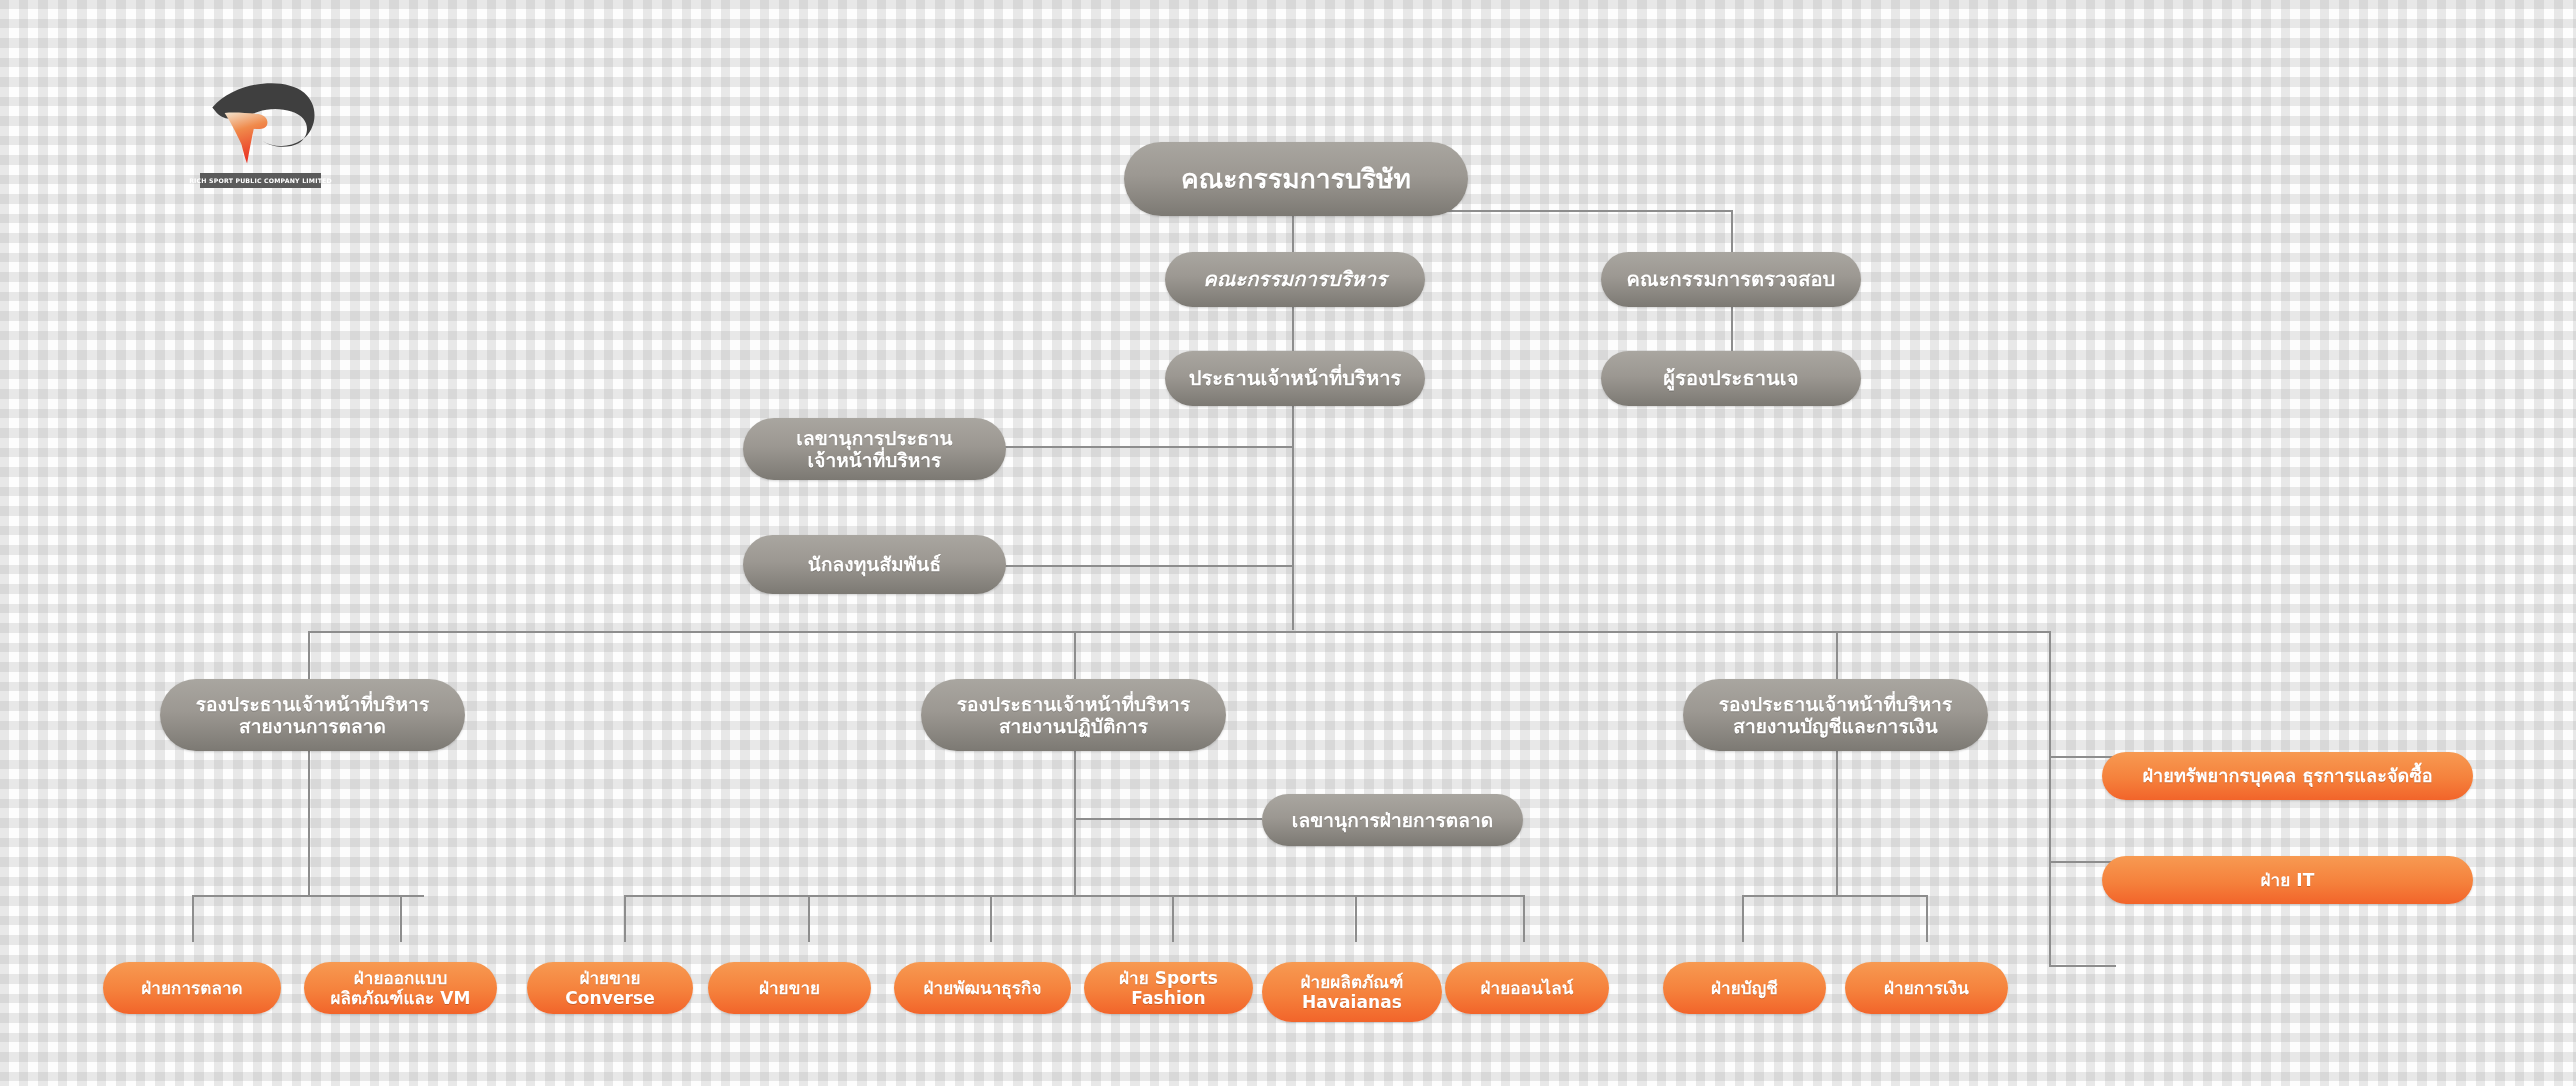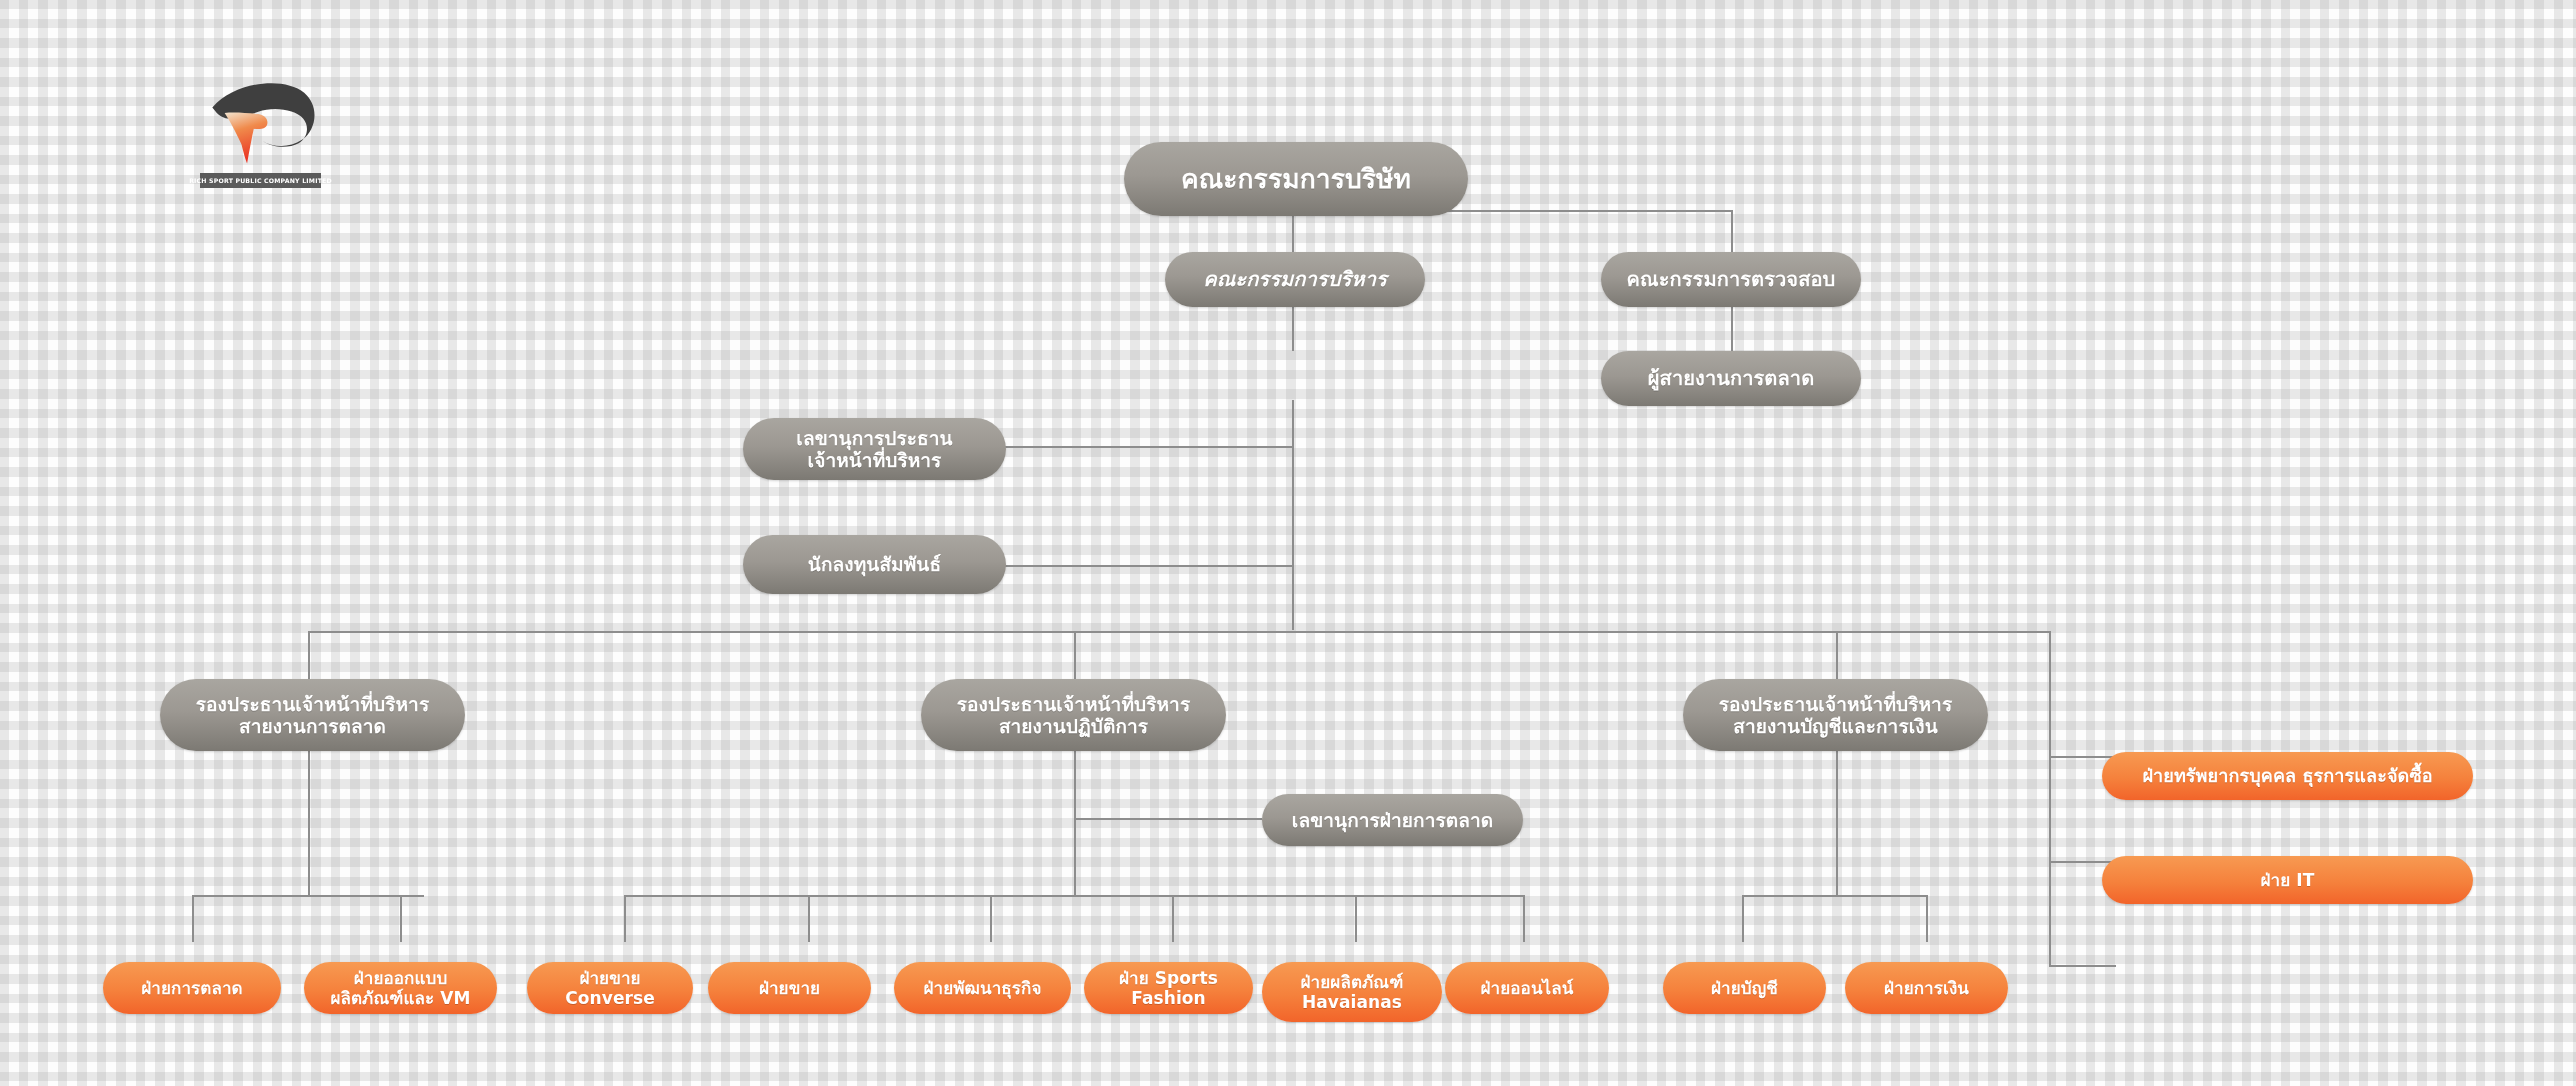--- a/index.html
+++ b/index.html
@@ -138,22 +138,25 @@
     <span>คณะกรรมการบริษัท</span>
   </div>
 
   <div class="node gray" style="left:1165px;top:252px;width:260px;height:55px;font-size:20px;font-style:italic;">
     <span>คณะกรรมการบริหาร</span>
   </div>
   <div class="node gray" style="left:1601px;top:252px;width:260px;height:55px;font-size:20px;">
     <span>คณะกรรมการตรวจสอบ</span>
   </div>
 
+  <div class="node gray" style="left:1165px;top:351px;width:260px;height:55px;font-size:20px;">
+    <span>ประธานเจ้าหน้าที่บริหาร</span>
+  </div>
   <div class="node gray" style="left:1601px;top:351px;width:260px;height:55px;font-size:20px;">
-    <span>ผู้สายงานการตลาด</span>
+    <span>ผู้รองประธานเจ</span>
   </div>
 
   <div class="node gray" style="left:743px;top:418px;width:263px;height:62px;font-size:19px;justify-content:center;">
     <span>เลขานุการประธาน
 เจ้าหน้าที่บริหาร</span>
   </div>
   <div class="node gray" style="left:743px;top:535px;width:263px;height:59px;font-size:19px;">
     <span>นักลงทุนสัมพันธ์</span>
   </div>
 

